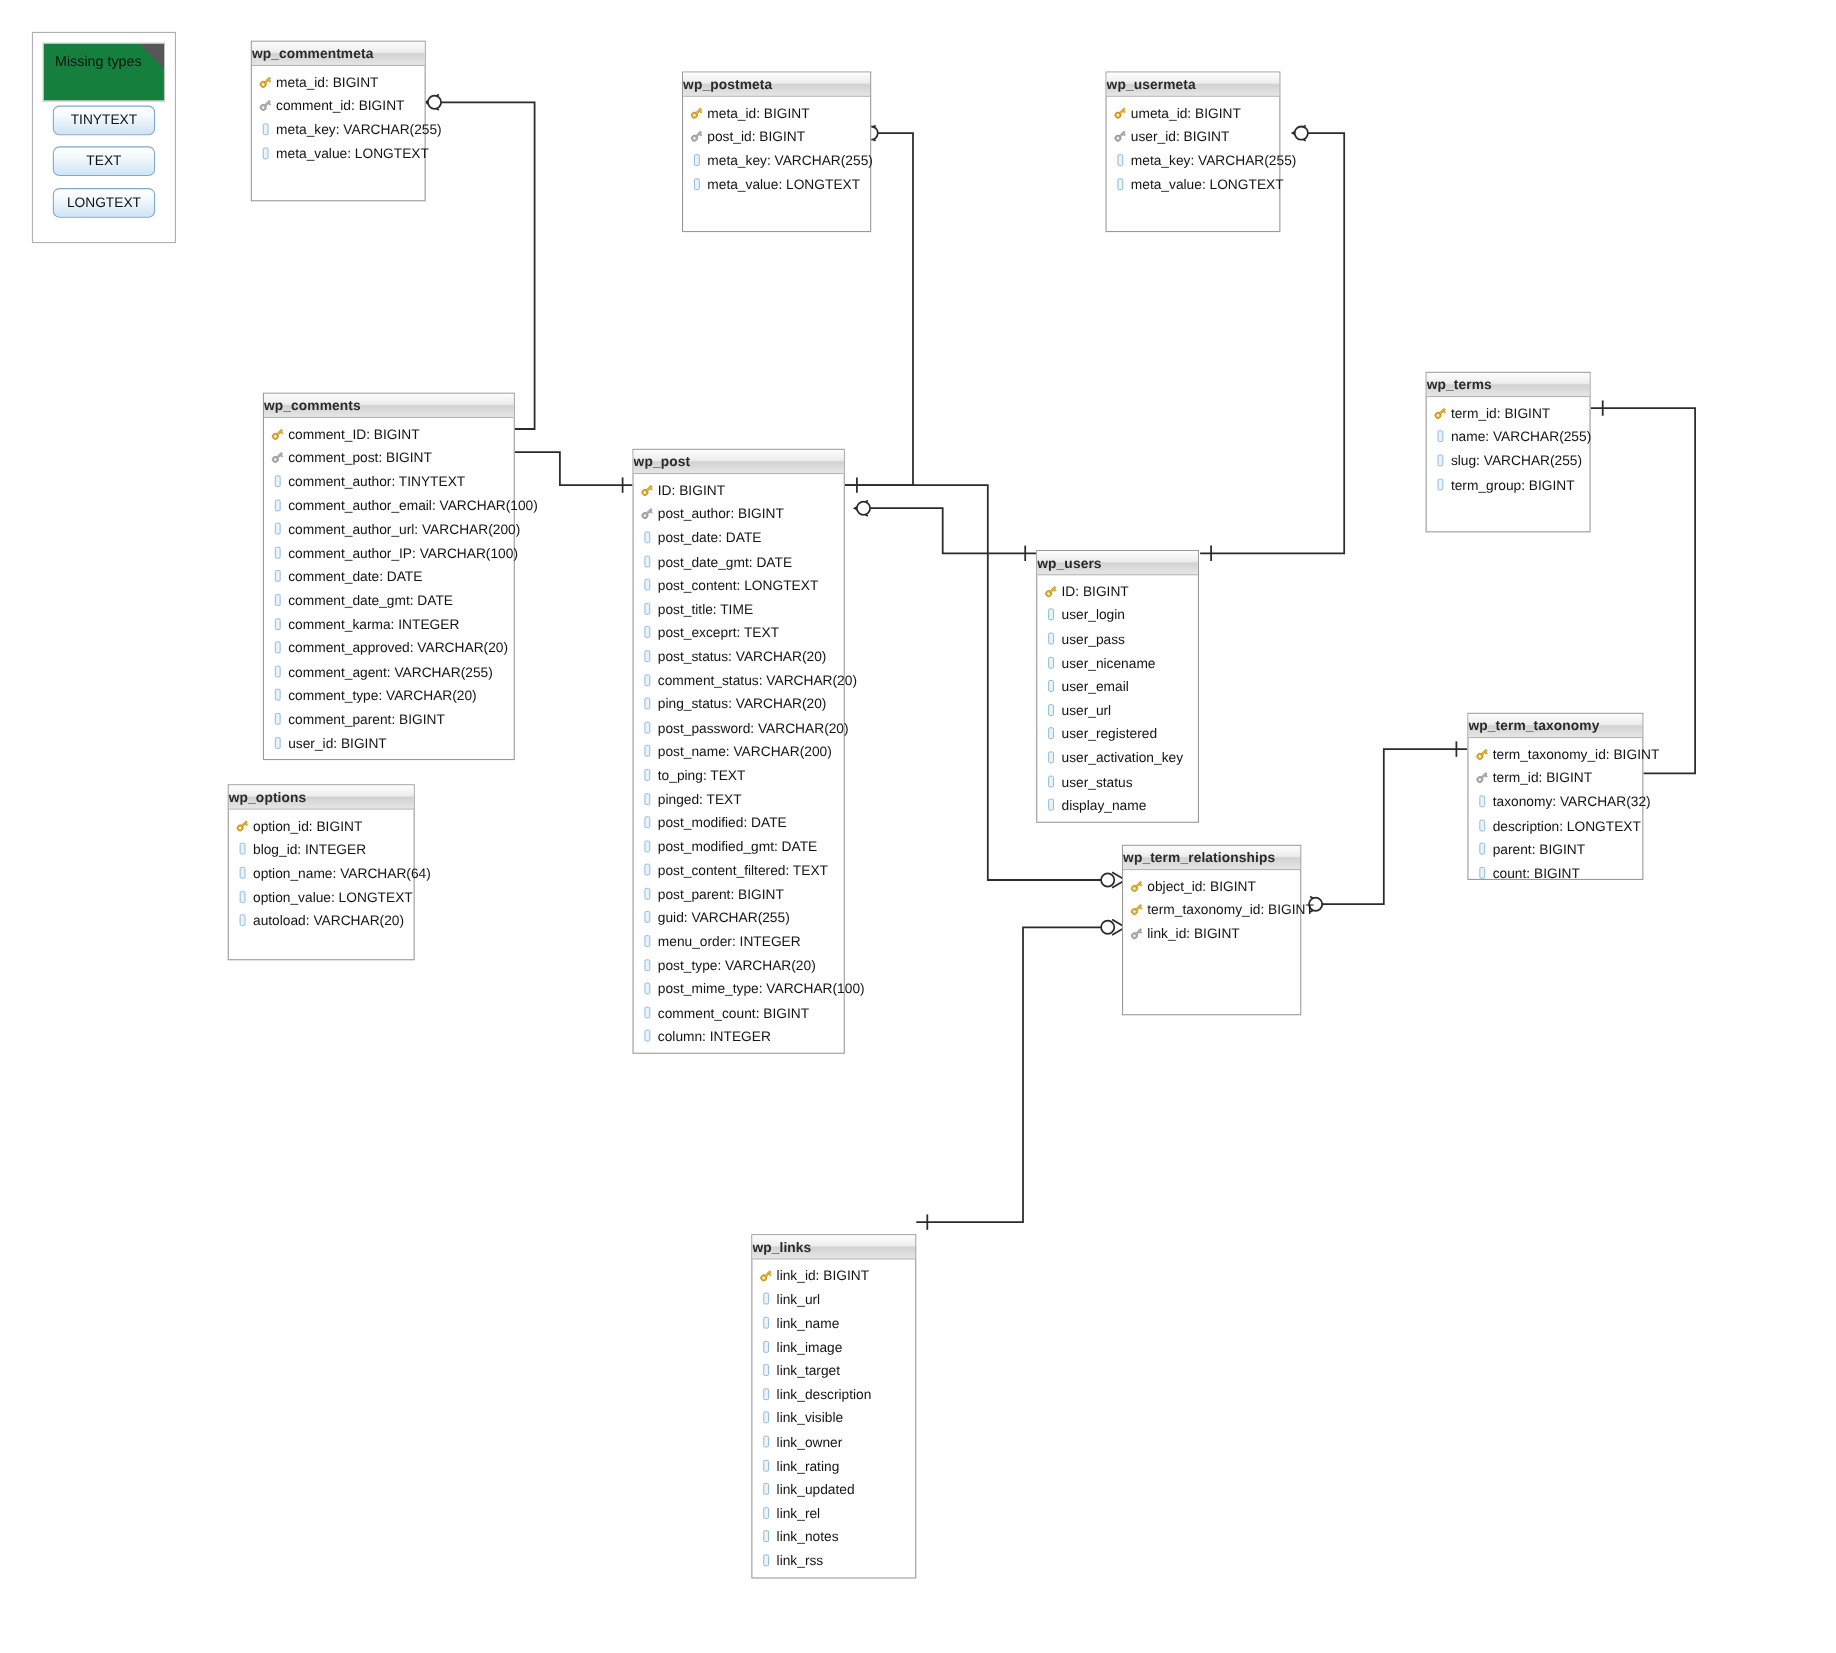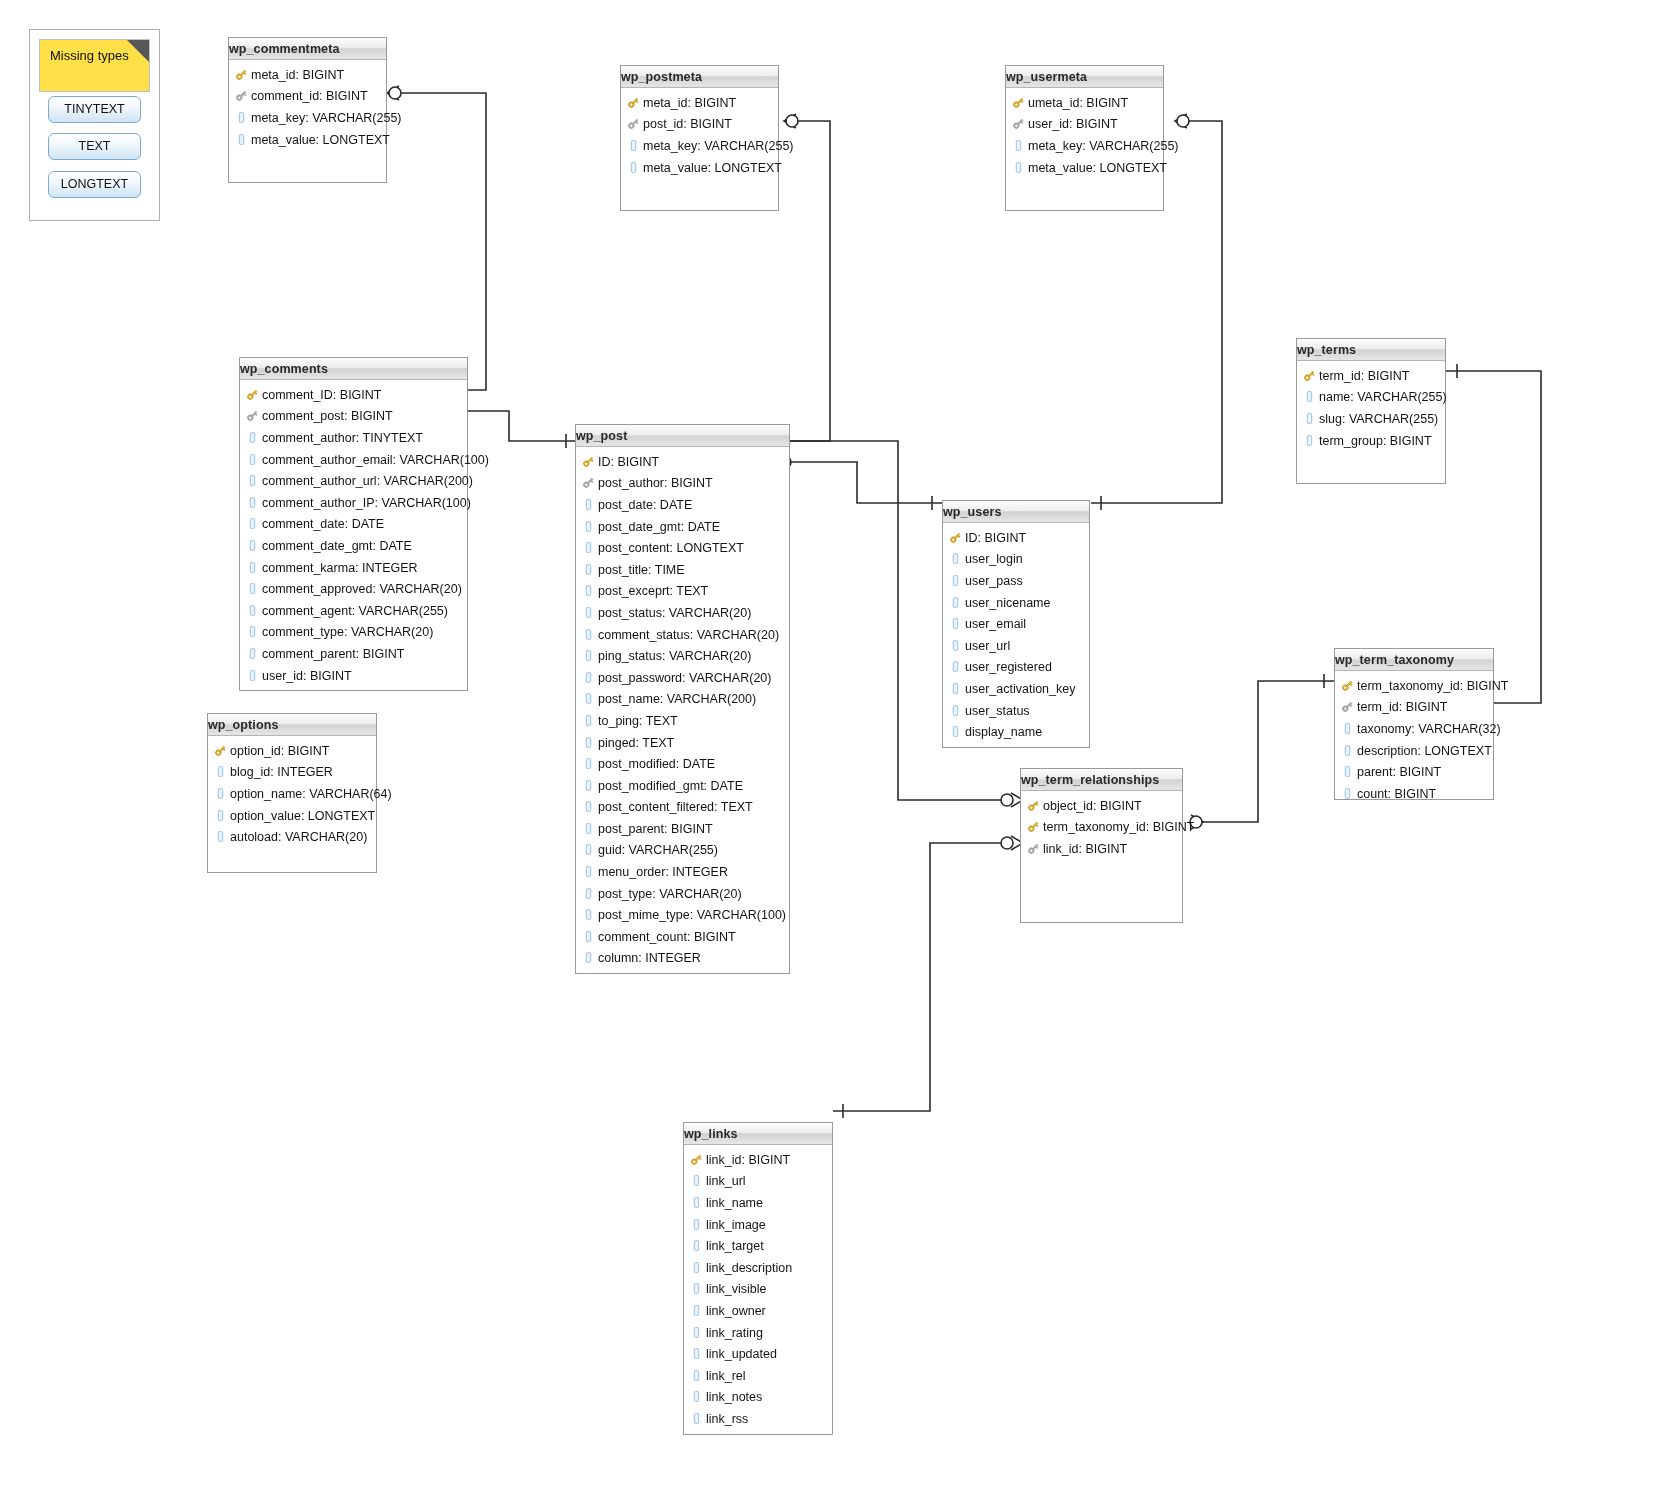--- a/index.html
+++ b/index.html
@@ -65,21 +65,21 @@
   .ico svg { display: block; }
 
   
   .note-box {
     position: absolute;
     border: 1px solid #b0b0b0;
     background: #ffffff;
   }
   .sticky {
     position: absolute;
-    background: #fde047;
+    background: #15803d;
     border: 1px solid #c0c0c0;
   }
   .sticky-label {
     font-size: 13px;
     color: #111;
     padding: 8px 0 0 10px;
     white-space: nowrap;
   }
   .fold {
     position: absolute;
@@ -207,21 +207,21 @@
           <div class="field">
             <span class="ico">
               <svg width="13" height="13" viewBox="0 0 13 13">
                 <rect x="4.3" y="1.6" width="4.4" height="9.8" rx="1.1" fill="#eaf3fb" stroke="#8ebbdc" stroke-width="0.9"></rect>
               </svg>
             </span>
             <span class="fname">meta_value: LONGTEXT</span>
           </div>
         </div>
       </div>
-      <div class="table" style="left: 620px; top: 65px; width: 159px; height: 146.4px;">
+      <div class="table" style="left: 620px; top: 65px; width: 172px; height: 146.4px;">
         <div class="table-title">wp_postmeta</div>
         <div class="fields">
           <div class="field">
             <span class="ico">
               <svg width="13" height="13" viewBox="0 0 13 13">
                 <g transform="rotate(-45 6.5 6.5)">
                   <circle cx="3.4" cy="6.5" r="2.7" fill="#e8b93a" stroke="#b8860b" stroke-width="0.8"></circle>
                   <circle cx="3.4" cy="6.5" r="1.0" fill="#ffffff"></circle>
                   <rect x="5.4" y="5.7" width="6.4" height="1.7" fill="#e8b93a" stroke="#b8860b" stroke-width="0.6"></rect>
                   <rect x="9.0" y="7.2" width="1.3" height="2.1" fill="#e8b93a" stroke="#b8860b" stroke-width="0.5"></rect>
@@ -470,21 +470,21 @@
           <div class="field">
             <span class="ico">
               <svg width="13" height="13" viewBox="0 0 13 13">
                 <rect x="4.3" y="1.6" width="4.4" height="9.8" rx="1.1" fill="#eaf3fb" stroke="#8ebbdc" stroke-width="0.9"></rect>
               </svg>
             </span>
             <span class="fname">user_id: BIGINT</span>
           </div>
         </div>
       </div>
-      <div class="table" style="left: 575px; top: 424px; width: 215px; height: 550.4px;">
+      <div class="table" style="left: 575px; top: 408px; width: 193px; height: 550.4px;">
         <div class="table-title">wp_post</div>
         <div class="fields">
           <div class="field">
             <span class="ico">
               <svg width="13" height="13" viewBox="0 0 13 13">
                 <g transform="rotate(-45 6.5 6.5)">
                   <circle cx="3.4" cy="6.5" r="2.7" fill="#e8b93a" stroke="#b8860b" stroke-width="0.8"></circle>
                   <circle cx="3.4" cy="6.5" r="1.0" fill="#ffffff"></circle>
                   <rect x="5.4" y="5.7" width="6.4" height="1.7" fill="#e8b93a" stroke="#b8860b" stroke-width="0.6"></rect>
                   <rect x="9.0" y="7.2" width="1.3" height="2.1" fill="#e8b93a" stroke="#b8860b" stroke-width="0.5"></rect>

